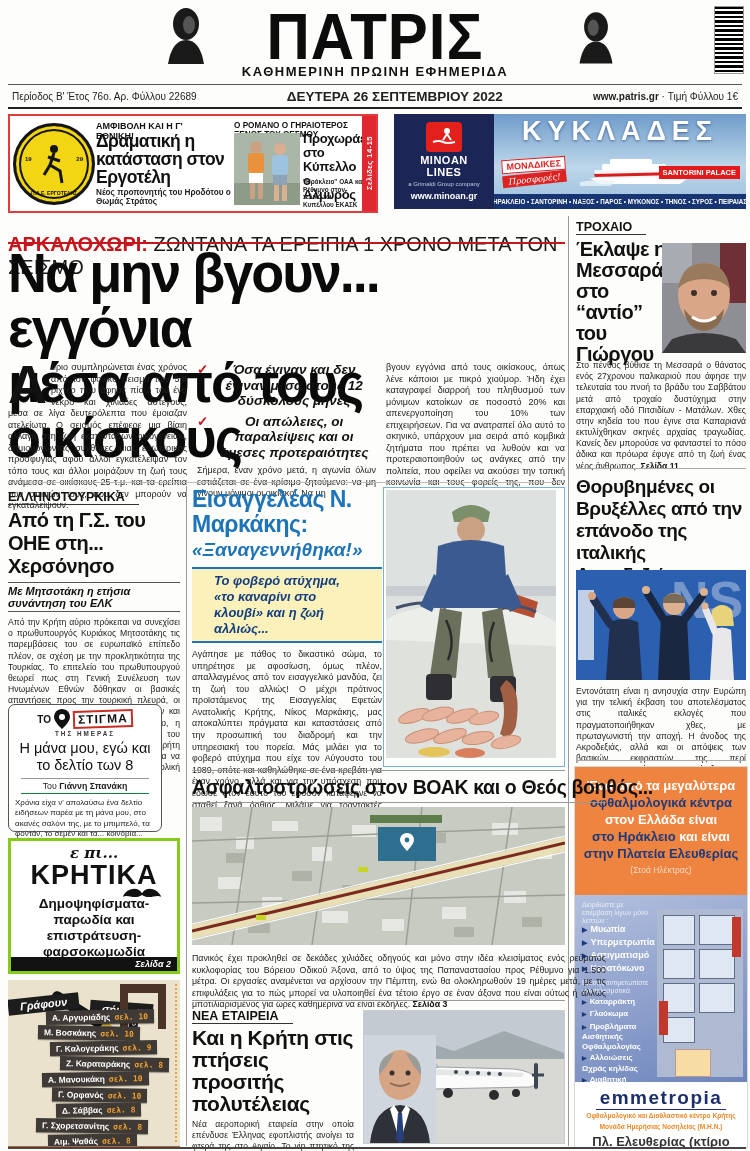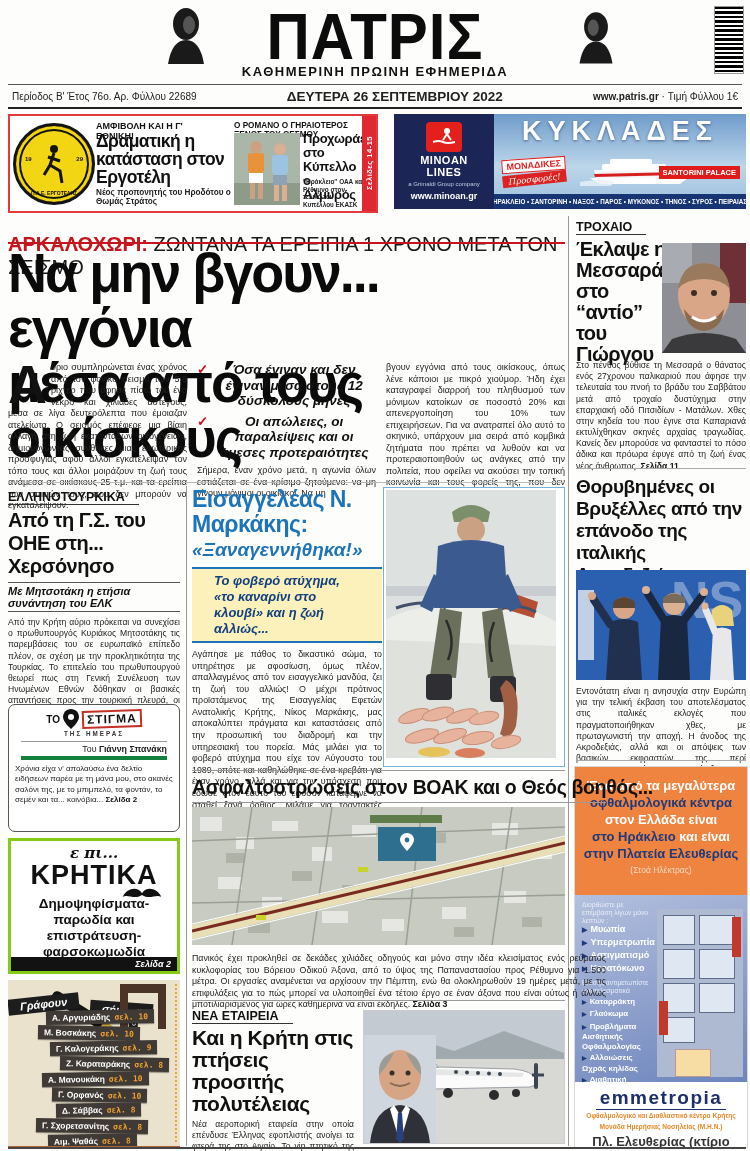--- a/index.html
+++ b/index.html
@@ -114,30 +114,30 @@
             display:inline-block;padding:0 4px;}
   .emm-sub{font-size:6.6px;font-weight:700;color:#e98a2b;line-height:8.5px;margin-top:2px;}
   .emm-addr{font-size:13px;color:#333;margin-top:3px;font-weight:700;}
   .emm-site{font-size:6.8px;color:#555;margin-top:1px;}
   
   .ellt{left:8px;top:487px;width:172px;}
   .ellt-h{font-size:20px;font-weight:800;line-height:23px;letter-spacing:-.5px;margin-top:4px;}
   .ellt-sub{margin-top:4px;border-top:1.5px solid #555;border-bottom:1.5px solid #555;padding:2px 0;
             font-size:11px;font-weight:800;font-style:italic;}
   .ellt-body{margin-top:5px;}
-  .stigma{left:8px;top:704px;width:172px;height:128px;border:1.5px solid #555;border-radius:7px;background:#fff;
+  .stigma{left:8px;top:704px;width:154px;height:128px;border:1.5px solid #555;border-radius:7px;background:#fff;
           padding:4px 6px;box-sizing:border-box;text-align:center;}
   .stig-top{display:flex;align-items:center;justify-content:center;gap:3px;}
   .stig-to{font-size:10px;font-weight:800;}
   .stig-stamp{border:2px solid #c43025;padding:0 3px;transform:rotate(-2deg);font-size:12px;font-weight:800;
               letter-spacing:1px;color:#111;}
   .stig-sub{font-size:6.3px;font-weight:700;letter-spacing:2px;margin-top:1px;color:#333;}
   .stig-h{font-size:14.5px;line-height:17px;font-weight:500;margin-top:3px;font-family:"Liberation Sans",sans-serif;}
-  .stig-by{margin:4px 6px 0;border-top:1px solid #999;border-bottom:4px solid #15803d;padding:2px 0;
-           font-size:8.8px;text-align:right;color:#222;}
+  .stig-by{margin:4px 6px 0;border-top:1px solid #999;border-bottom:1px solid #15803d;padding:2px 0;
+           font-size:8.8px;text-align:center;color:#222;}
   .stig-body{font-size:8px;line-height:1.3;color:#222;text-align:left;margin-top:4px;}
   .kritika{left:8px;top:838px;width:172px;height:136px;border:3px solid #84cc16;background:#fff;
            box-sizing:border-box;text-align:center;position:absolute;}
   .kri-script{font-family:"DejaVu Serif",serif;font-style:italic;font-size:15px;font-weight:700;margin-top:3px;}
   .kri-title{font-size:27px;font-weight:800;letter-spacing:1px;line-height:26px;}
   .kri-h{font-size:13.5px;font-weight:800;line-height:16px;margin-top:8px;}
   .kri-strip{position:absolute;bottom:0;left:0;right:0;height:14px;background:#121212;color:#fff;
              font-size:9px;font-style:italic;font-weight:700;text-align:right;padding-right:6px;line-height:14px;}
   .mustache{position:absolute;right:14px;top:46px;width:42px;height:14px;}
   .grafoun{left:8px;top:980px;width:172px;height:166px;background:#eae2cd;overflow:hidden;
@@ -416,20 +416,21 @@
   <div class="abs stigma">
     <div class="stig-top">
       <span class="stig-to">ΤΟ</span>
       <svg width="16" height="20" viewBox="0 0 16 20">
         <path d="M8 0 C12.4 0 16 3.6 16 8 C16 13 8 20 8 20 C8 20 0 13 0 8 C0 3.6 3.6 0 8 0 Z" fill="#111"></path>
         <circle cx="8" cy="8" r="3" fill="#fff"></circle>
       </svg>
       <span class="stig-stamp">ΣΤΙΓΜΑ</span>
     </div>
     <div class="stig-sub">ΤΗΣ ΗΜΕΡΑΣ</div>
+    <div class="stig-h">Η μάνα μου, εγώ και το δελτίο των 8</div>
     <div class="stig-by"><span>Του </span><b>Γιάννη Σπανάκη</b></div>
     <div class="stig-body">
       <span>Χρόνια είχα ν' απολαύσω ένα δελτίο ειδήσεων παρέα με τη μάνα μου, στο ακανές σαλόνι της, με το μπιμπελό, τα φοντάν, το σεμέν και τα... κοινόβια...</span> <span class="pg">Σελίδα 2</span>
     </div>
   </div>
 
   <div class="kritika">
     <div class="kri-script">ε πι...</div>
     <div class="kri-title">ΚΡΗΤΙΚΑ</div>
     <svg class="mustache" viewBox="0 0 48 16">

